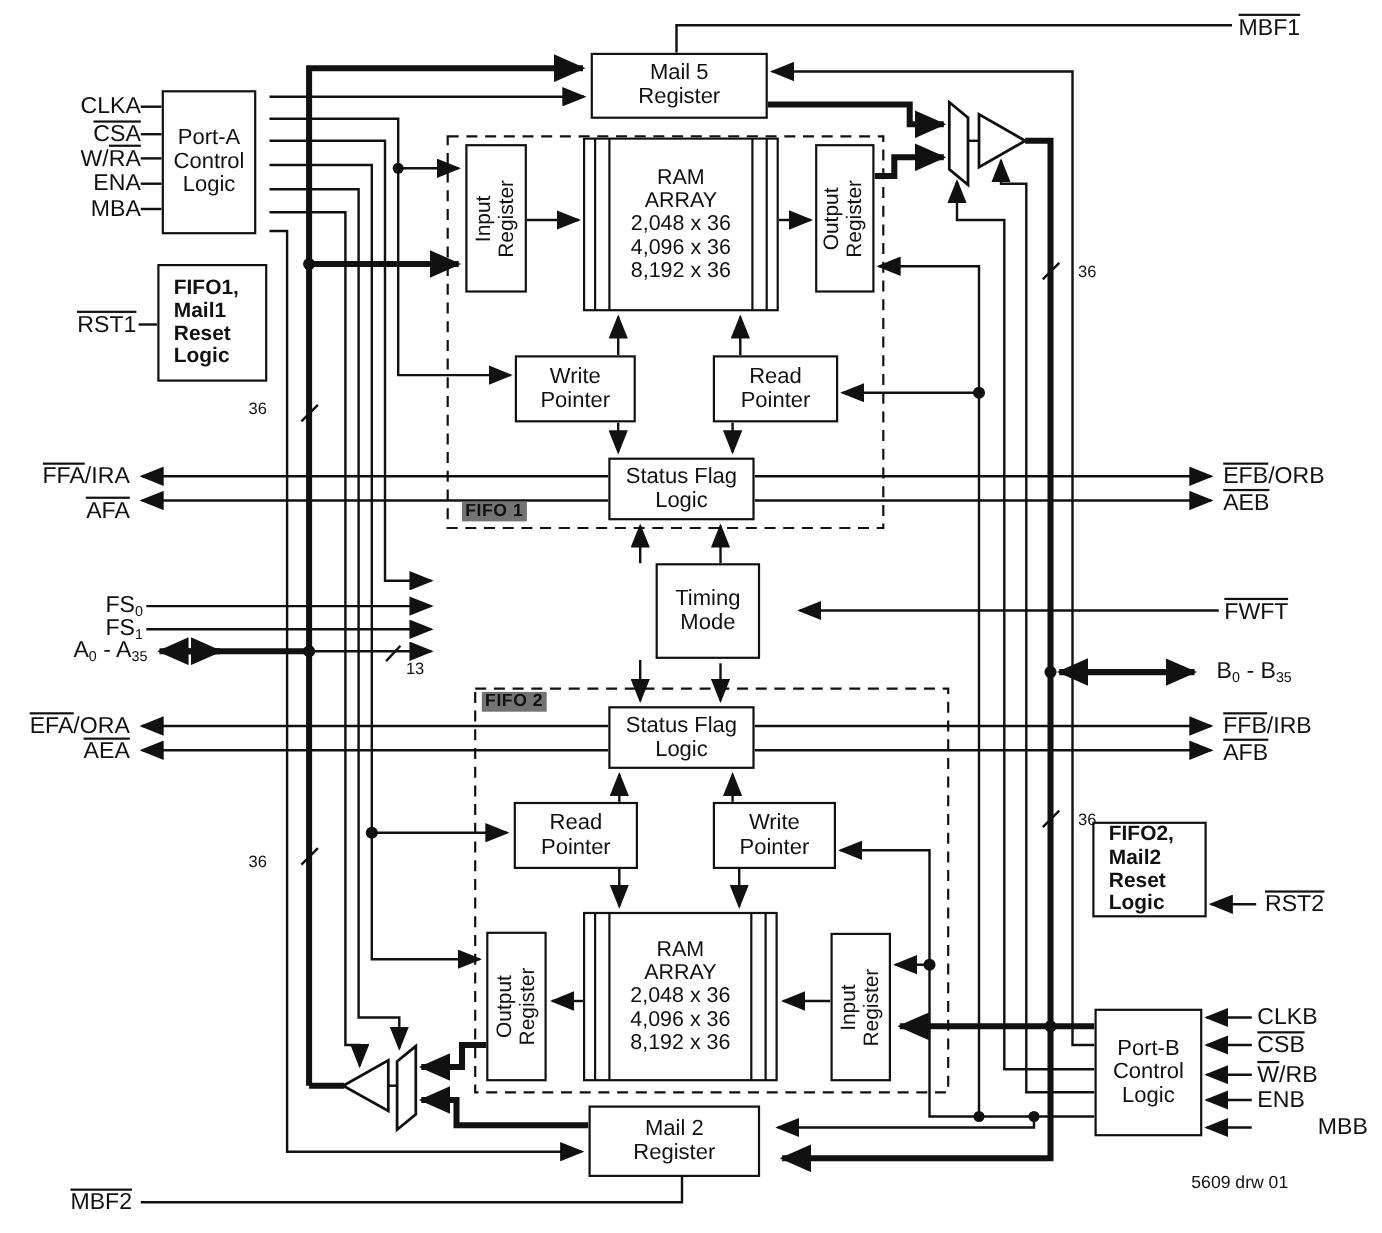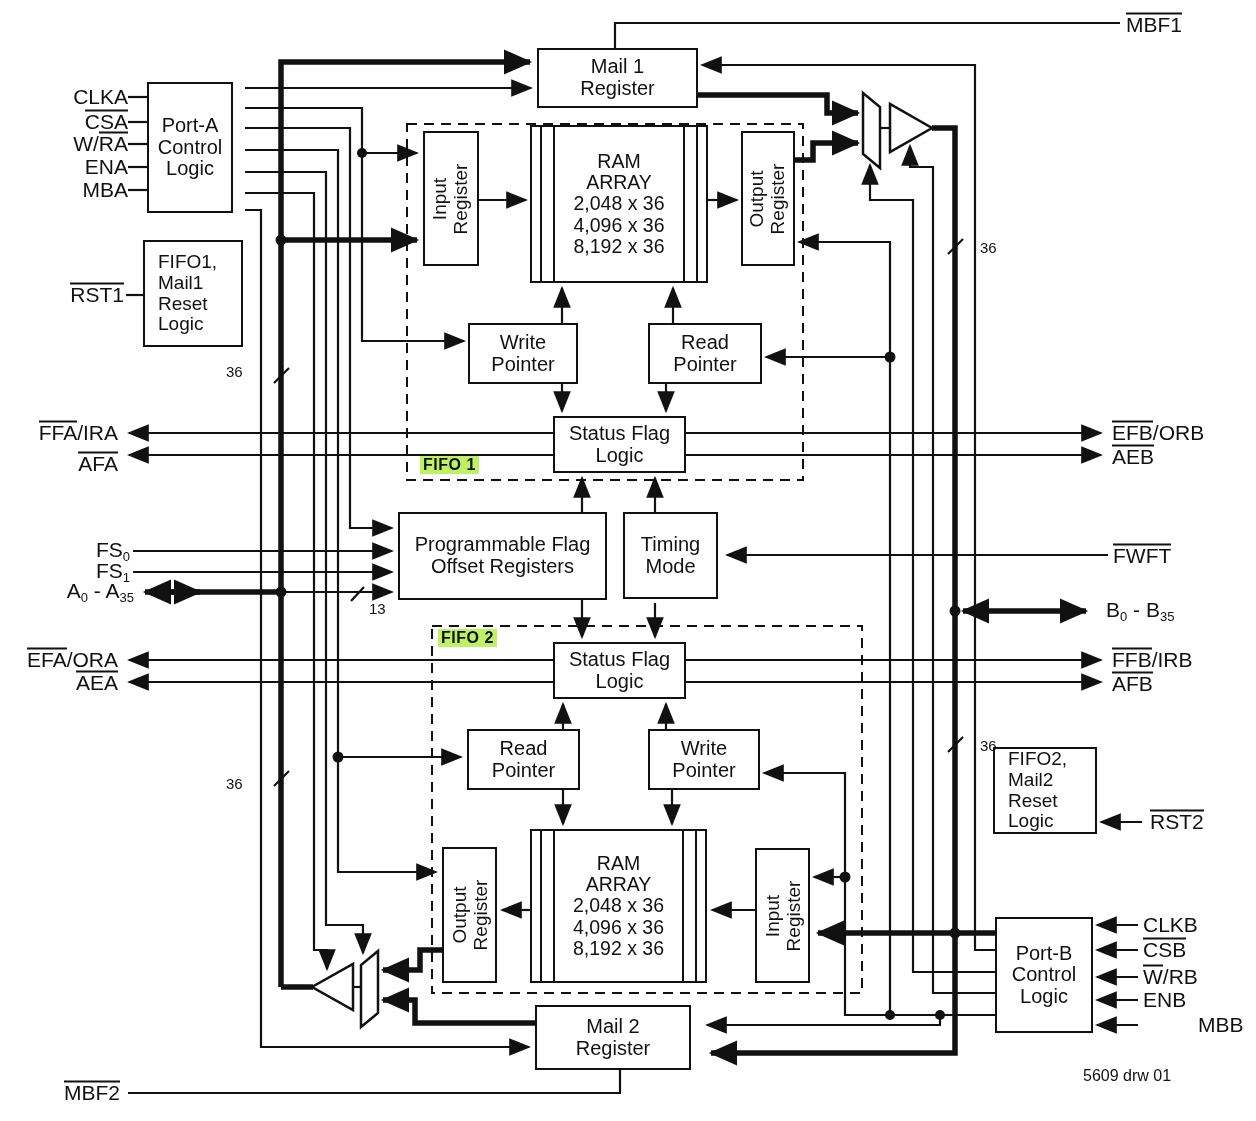--- a/index.html
+++ b/index.html
@@ -3,36 +3,36 @@
 <meta charset="utf-8">
 <style>
   html,body{margin:0;padding:0;background:#fff;}
   #canvas{position:relative;width:1256px;height:1121px;background:#fff;
           font-family:"Liberation Sans","DejaVu Sans",sans-serif;color:#111;overflow:hidden;}
   #wires{position:absolute;left:0;top:0;z-index:1;}
   .blk{position:absolute;background:#fff;border:2.5px solid #111;box-sizing:border-box;
        display:flex;align-items:center;justify-content:center;z-index:2;text-align:center;}
   .bl{display:flex;flex-direction:column;align-items:center;justify-content:center;
       font-size:20px;line-height:1.08;width:100%;}
-  .blk.la .bl{align-items:flex-start;text-align:left;padding-left:13px;}
+  .blk.la .bl{align-items:flex-start;text-align:left;padding-left:13px;font-weight:bold;}
   .blk.vert{overflow:visible;}
   .vt{position:absolute;left:50%;top:50%;transform:translate(-50%,-50%) rotate(-90deg);
       display:flex;flex-direction:column;align-items:center;justify-content:center;
       font-size:19px;line-height:1.1;}
   .rml,.rmr{position:absolute;top:-1px;bottom:-1px;width:11px;
       border-left:2.5px solid #111;border-right:2.5px solid #111;}
   .rml{left:8px;} .rmr{right:8px;}
   .sig{position:absolute;font-size:21px;line-height:1;white-space:nowrap;z-index:3;
        transform:translateY(-52%);}
   .sig .ov{display:inline-block;border-top:2px solid #111;line-height:1.05;}
   .sig .sb{font-size:13px;vertical-align:-4px;}
   .ra{text-align:right;}
   .ann{position:absolute;font-size:15px;line-height:1;z-index:3;white-space:nowrap;}
   .freg{position:absolute;font-size:16px;font-weight:bold;line-height:1;z-index:3;
-        background:#bef264;padding:1px 3px;white-space:nowrap;letter-spacing:.5px;}
+        background:#737373;padding:1px 3px;white-space:nowrap;letter-spacing:.5px;}
   .foot{position:absolute;font-size:16px;line-height:1;z-index:3;white-space:nowrap;}
 </style>
 </head>
 <body>
 
 <div id="canvas">
 
 <svg id="wires" width="1256" height="1121" viewBox="0 0 1256 1121">
   <defs>
     <marker id="ah" markerWidth="10" markerHeight="8" refX="9" refY="4" orient="auto">
@@ -186,21 +186,21 @@
 <div class="blk la" style="left:143px;top:240px;width:100px;height:107px">
       <div class="bl" style="font-size:19px">
         <div>FIFO1,</div>
         <div>Mail1</div>
         <div>Reset</div>
         <div>Logic</div>
       </div>
     </div>
 <div class="blk" style="left:537px;top:48px;width:161px;height:60px">
       <div class="bl">
-        <div>Mail 1</div>
+        <div>Mail 5</div>
         <div>Register</div>
       </div>
     </div>
 
 <div class="blk vert" style="left:423px;top:131px;width:56px;height:135px">
       <div class="vt" style="width:129px;height:50px">
         <div>Input</div>
         <div>Register</div>
       </div>
     </div>
@@ -234,27 +234,21 @@
         <div>Pointer</div>
       </div>
     </div>
 <div class="blk" style="left:553px;top:416px;width:133px;height:57px">
       <div class="bl">
         <div>Status Flag</div>
         <div>Logic</div>
       </div>
     </div>
 
-<div class="blk" style="left:398px;top:512px;width:209px;height:88px">
-      <div class="bl">
-        <div>Programmable Flag</div>
-        <div>Offset Registers</div>
-      </div>
-    </div>
-<div class="blk" style="left:623px;top:512px;width:95px;height:87px">
+<div class="blk" style="left:596px;top:512px;width:95px;height:87px">
       <div class="bl">
         <div>Timing</div>
         <div>Mode</div>
       </div>
     </div>
 
 <div class="blk" style="left:553px;top:642px;width:133px;height:57px">
       <div class="bl">
         <div>Status Flag</div>
         <div>Logic</div>

